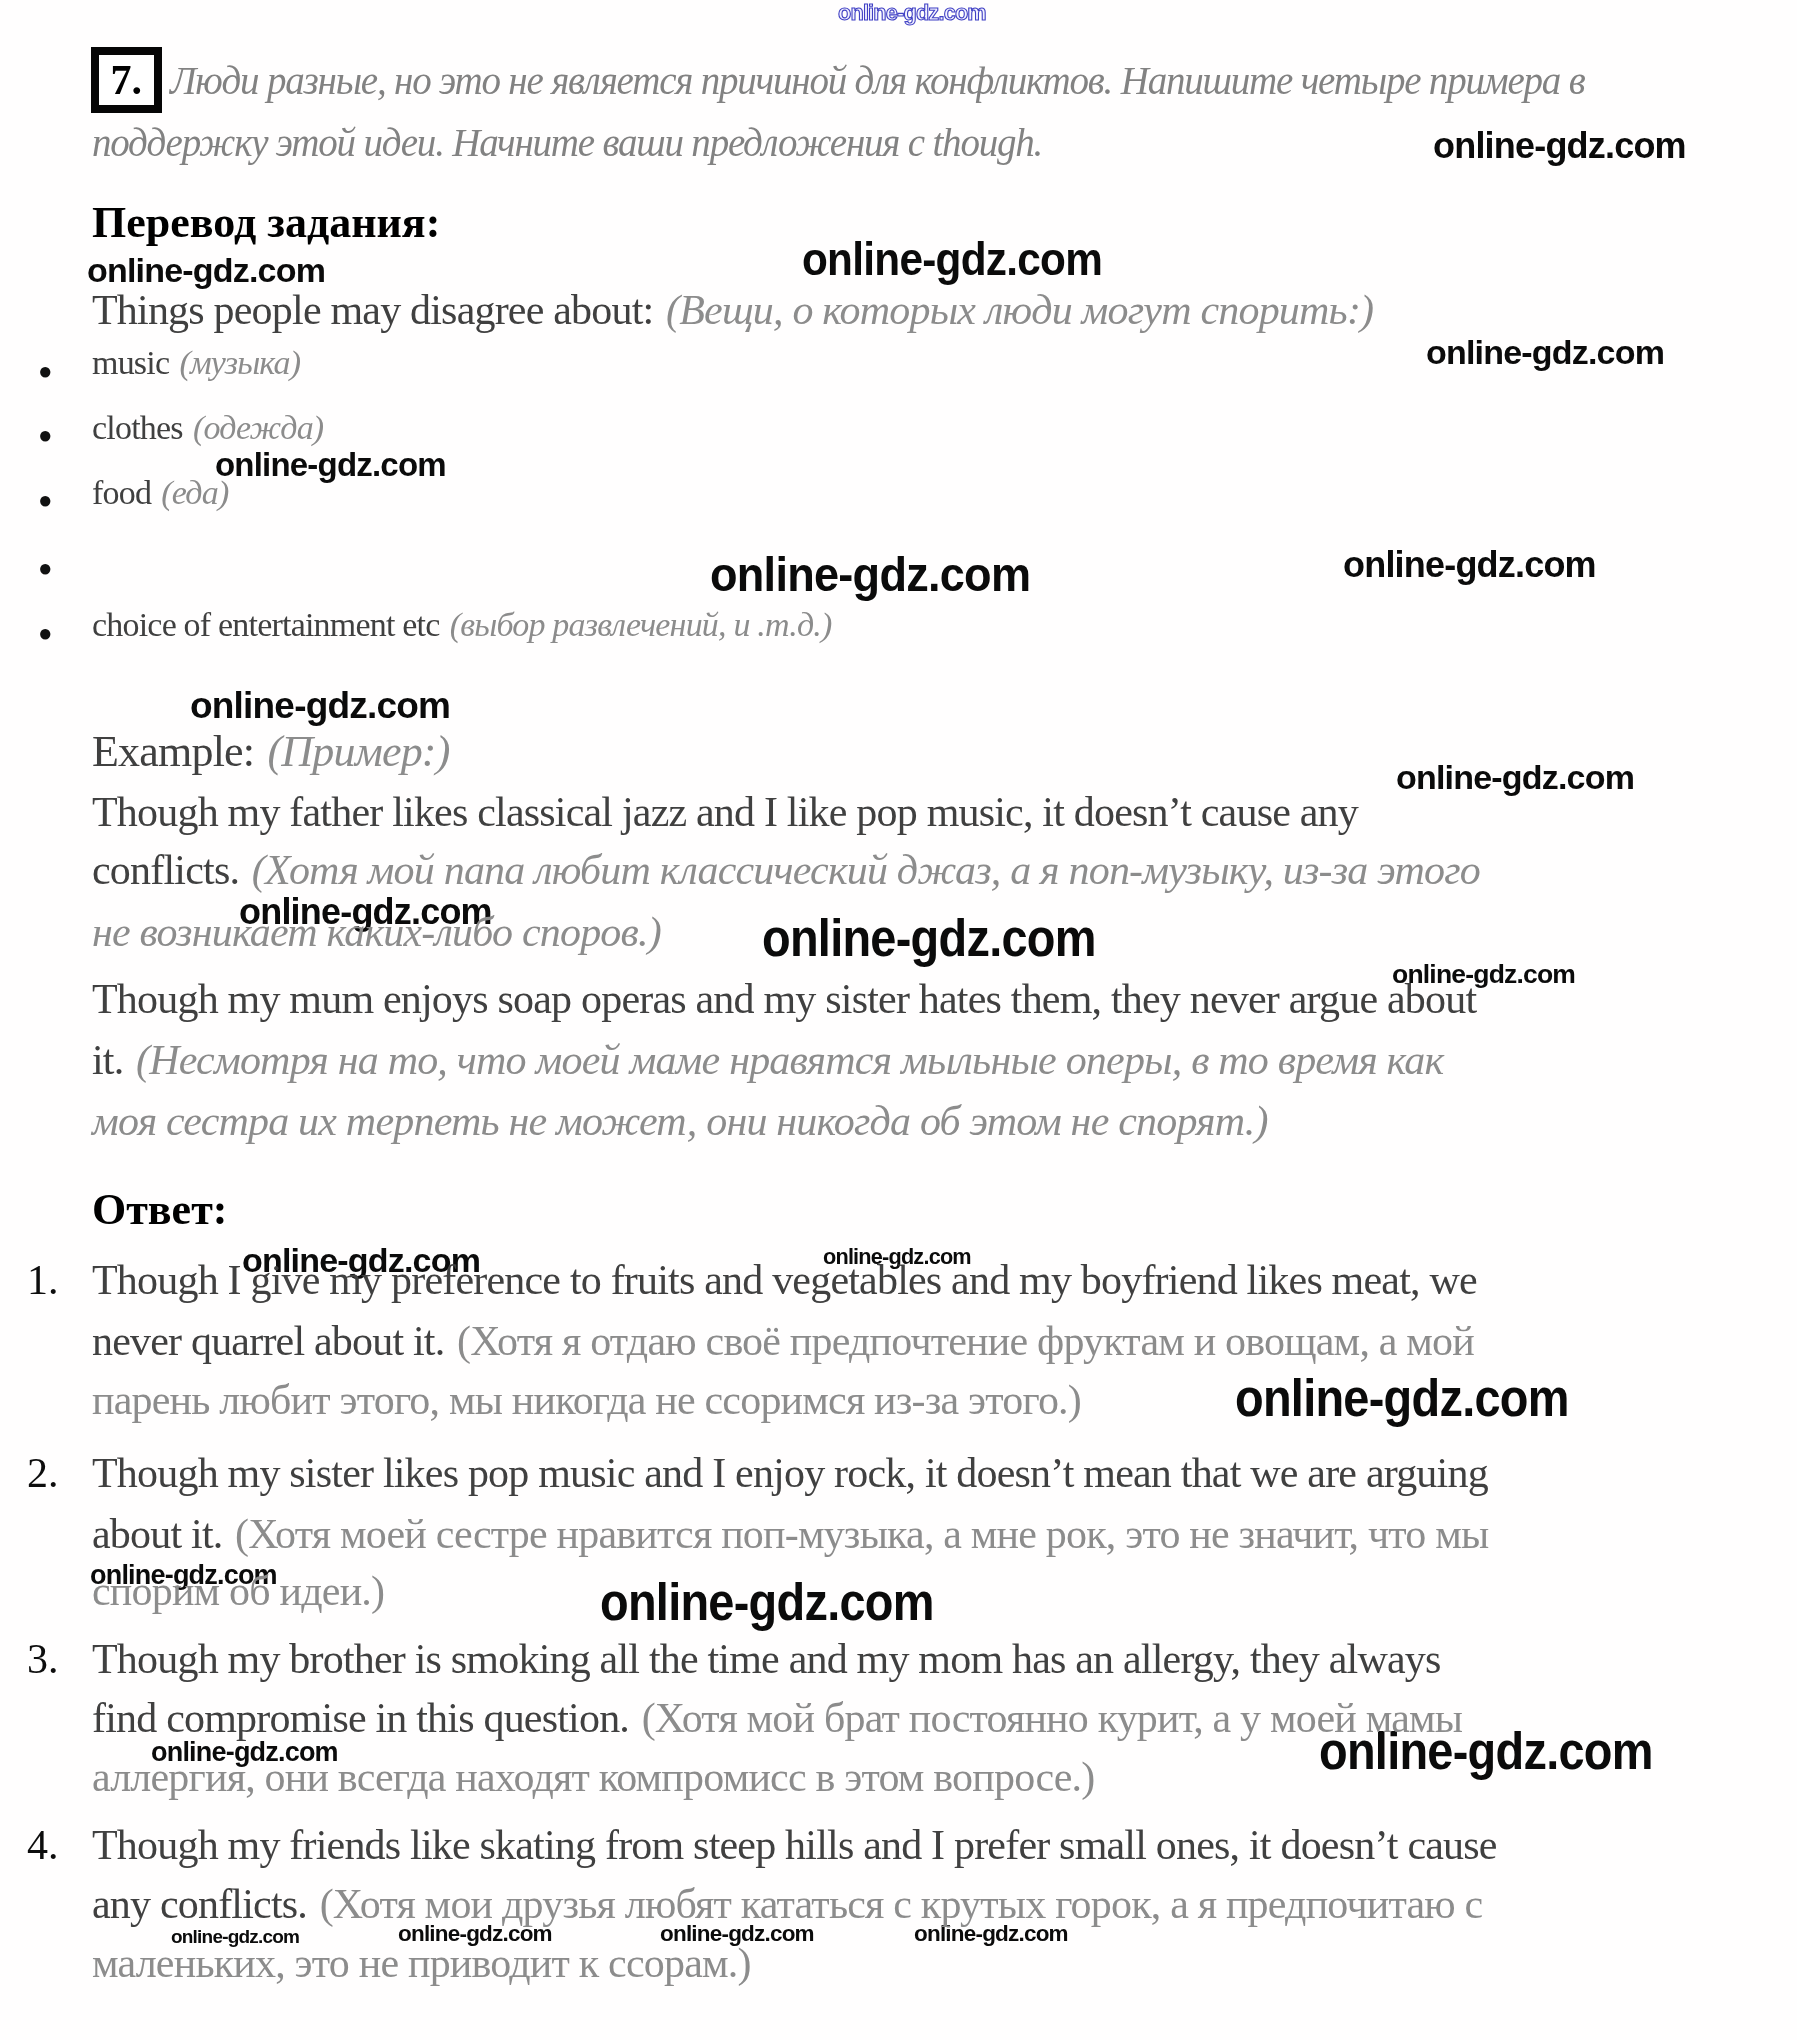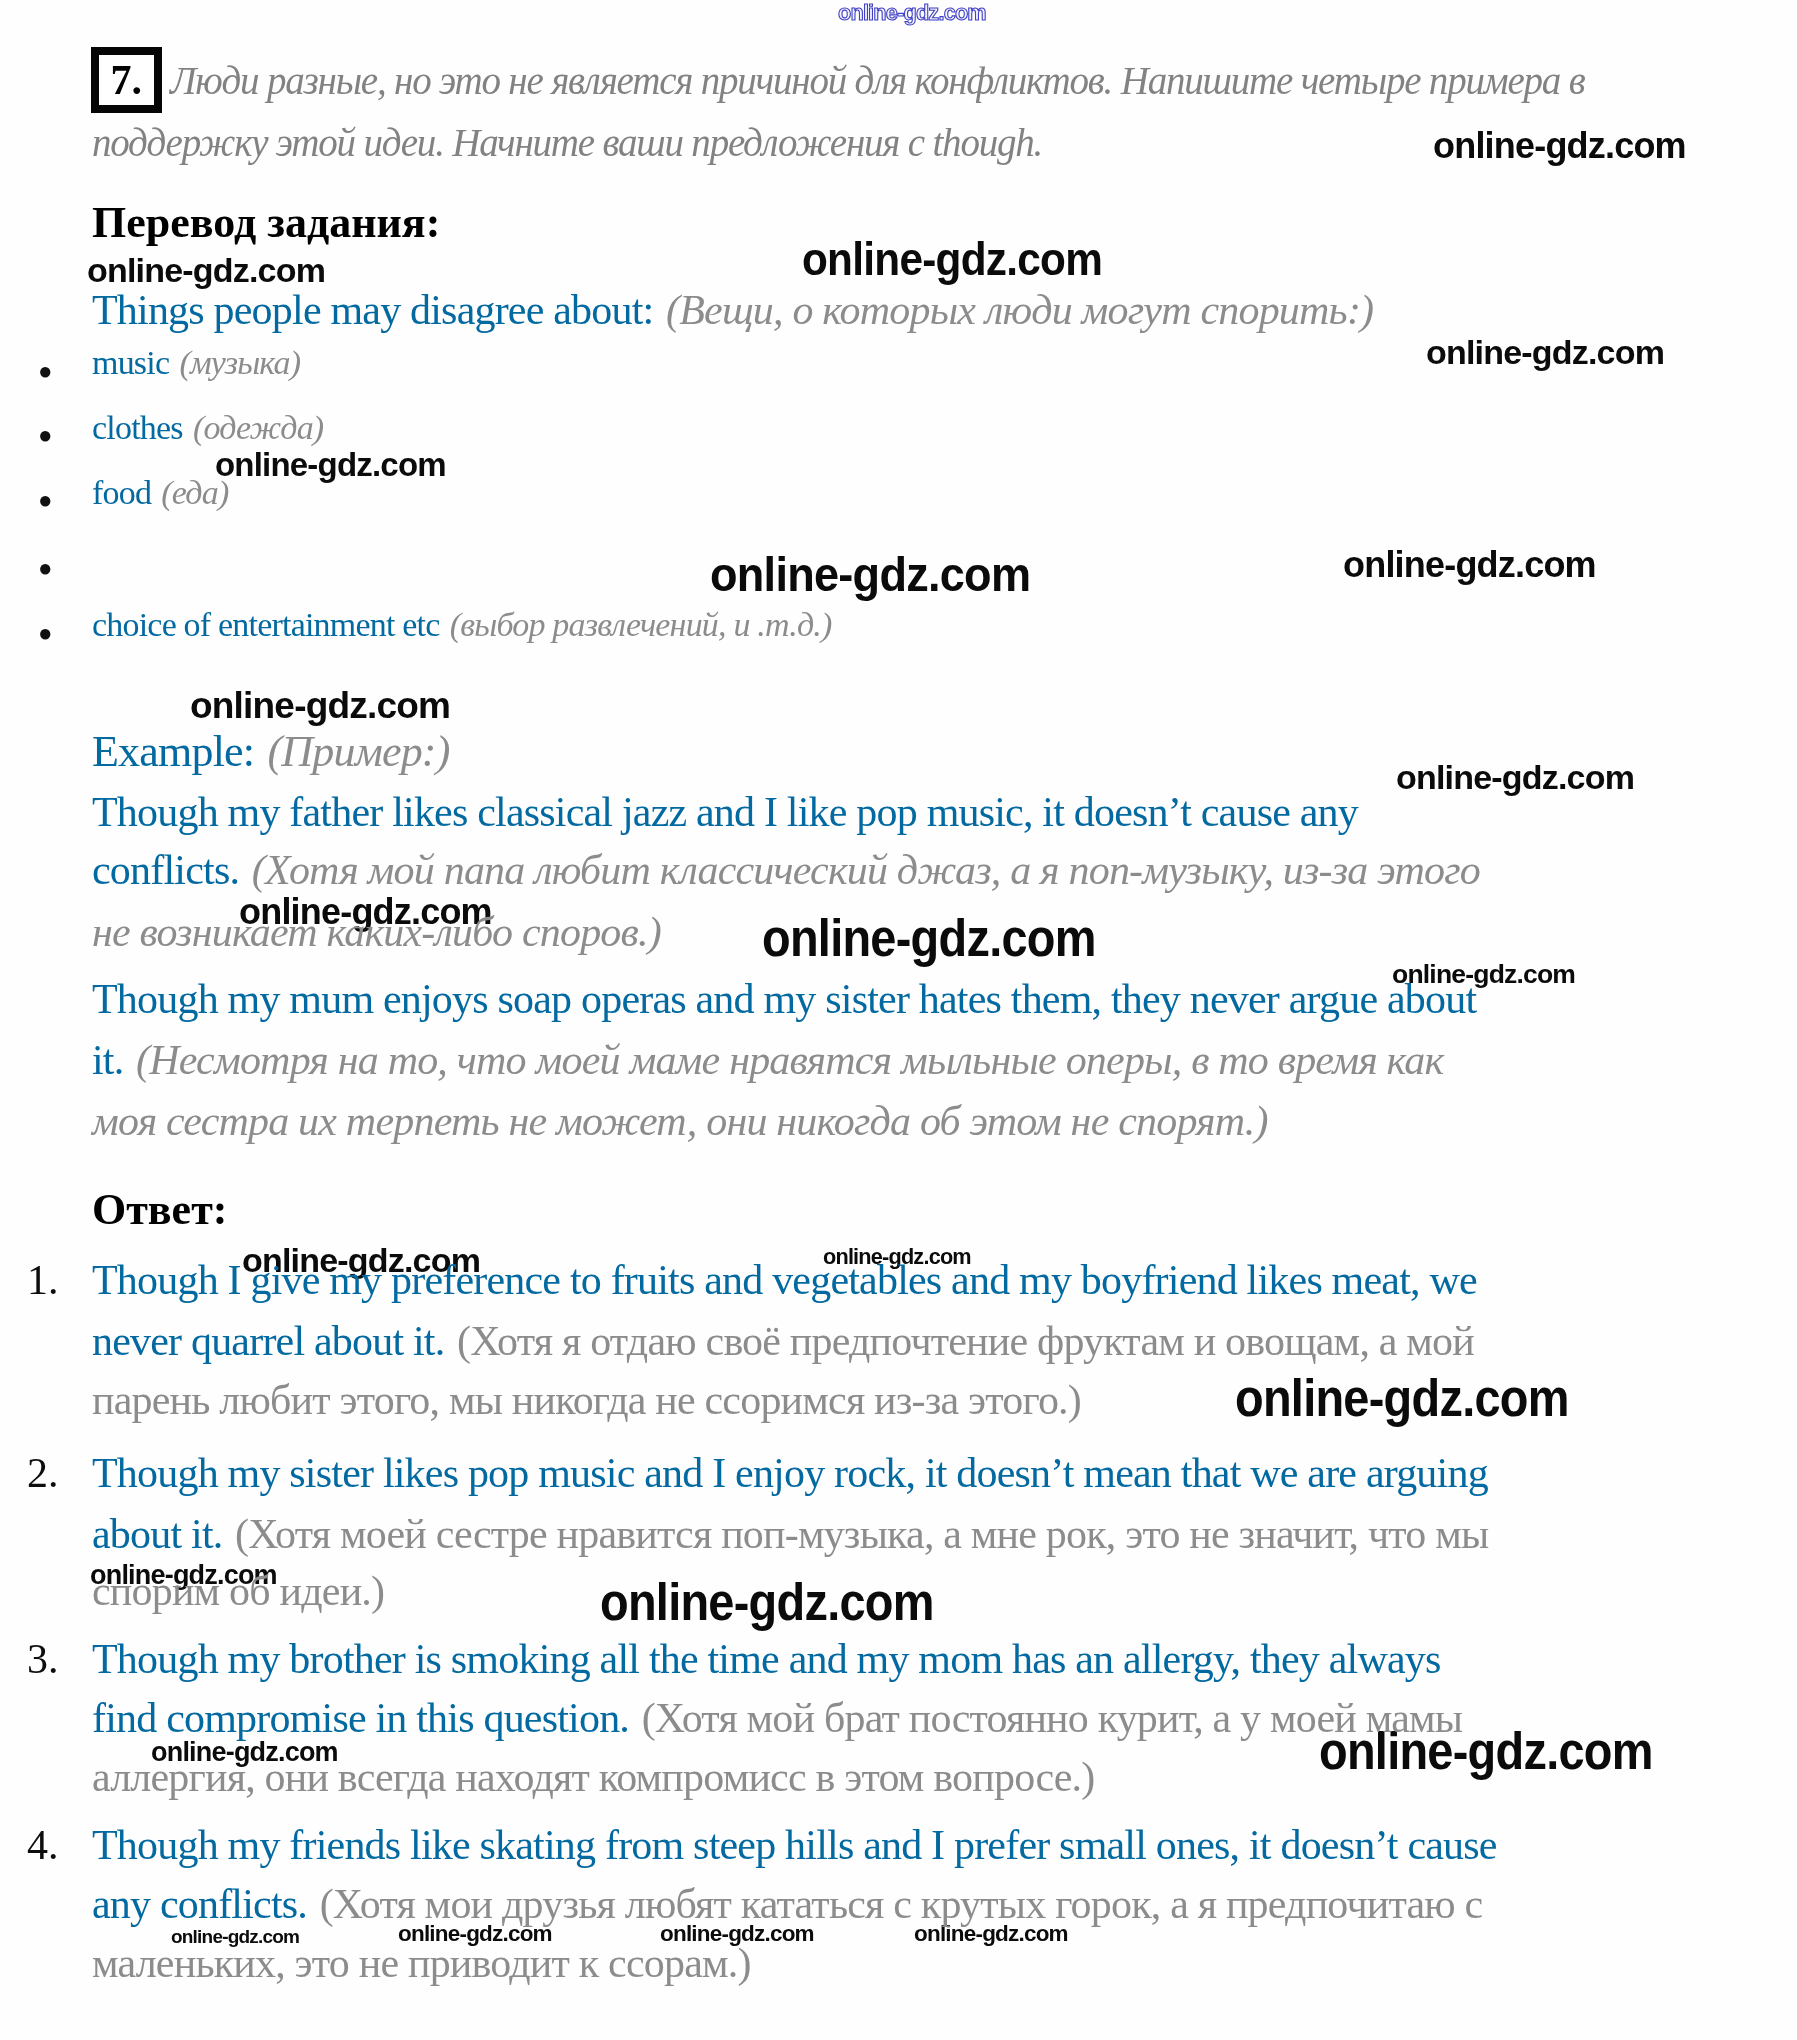--- a/index.html
+++ b/index.html
@@ -1,20 +1,20 @@
 <!DOCTYPE html>
 <html style="font-size:13px"><head>
 <meta charset="utf-8">
 <style>
   html,body{margin:0;padding:0;background:#ffffff;}
   .page{position:relative;width:1797px;height:2040px;background:#fffefe;overflow:hidden;
         font-family:"Liberation Serif","DejaVu Serif",serif;}
   
   .line{position:absolute;left:92px;white-space:nowrap;font-size:42px;letter-spacing:-0.8px;color:#0d0d0d;}
-  .line .en{color:#0369a1;}
+  .line .en{color:#404040;}
   .line .en:not(:empty){margin-right:.30em;}
   .line .ru{color:#8c8c8c;font-style:italic;}
   .line .ru-up{color:#8c8c8c;font-style:normal;}
   .b-line{font-size:34px;}
   .taskline{font-size:39px;letter-spacing:-1.2px;color:#828282;font-style:italic;}
   .hd{font-size:44px;font-weight:700;letter-spacing:0;color:#000;}
   .num{position:absolute;left:27px;font-size:42px;color:#0d0d0d;}
   
   .qbox{position:absolute;left:91px;top:47px;border:8px solid #060606;background:#fff;
         min-width:45px;height:50px;display:flex;align-items:center;justify-content:center;

